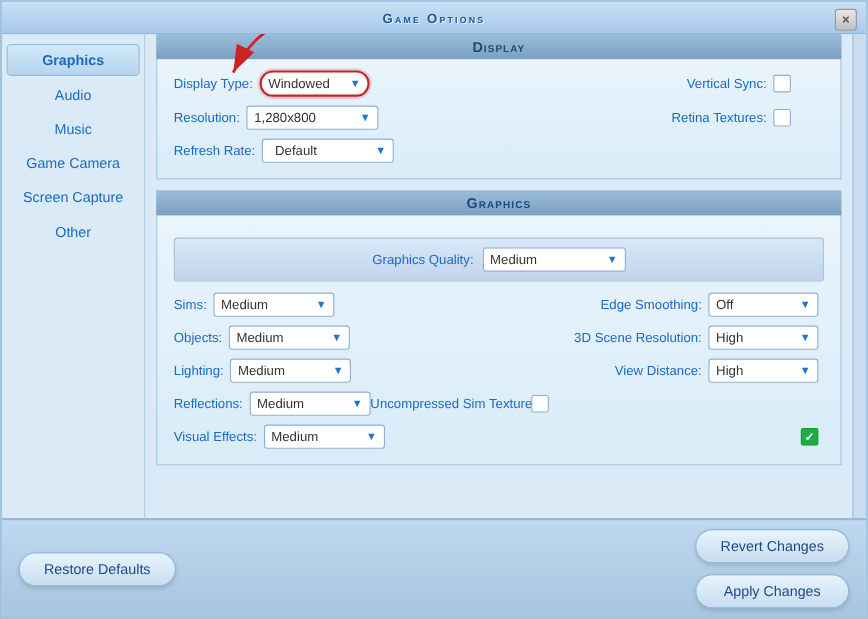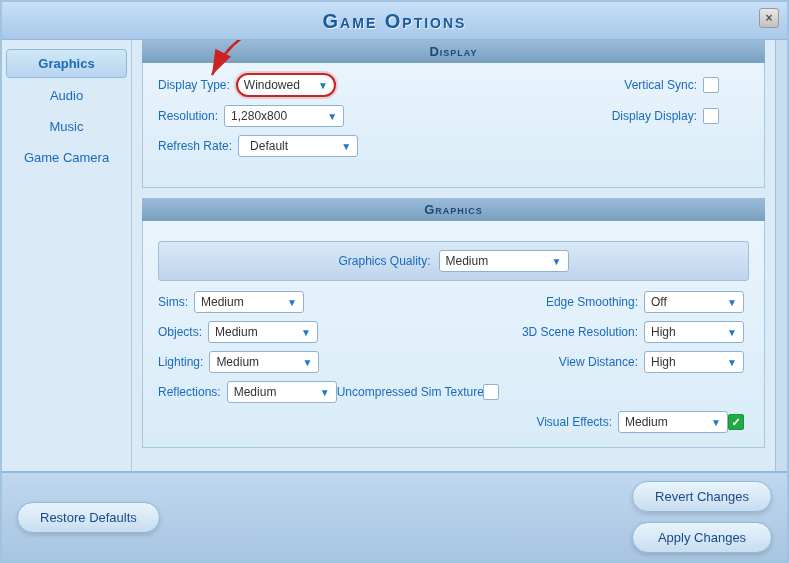--- a/index.html
+++ b/index.html
@@ -24,21 +24,21 @@
 
     .title-bar {
       background: linear-gradient(to bottom, #c8dff5, #a8c8ea);
       padding: 8px 0 6px 0;
       text-align: center;
       position: relative;
       border-bottom: 1px solid #90b8d8;
     }
 
     .title-bar h1 {
-      font-size: 20px;
+      font-size: 12px;
       font-weight: bold;
       color: #1a5a9a;
       letter-spacing: 2px;
       font-variant: small-caps;
       text-shadow: 1px 1px 0 rgba(255,255,255,0.7);
     }
 
     .close-btn {
       position: absolute;
       right: 8px;
@@ -247,20 +247,26 @@
       </div>
       <div class="sidebar-item">
         <span>Audio</span>
       </div>
       <div class="sidebar-item">
         <span>Music</span>
       </div>
       <div class="sidebar-item">
         <span>Game Camera</span>
       </div>
+      <div class="sidebar-item">
+        <span>Screen Capture</span>
+      </div>
+      <div class="sidebar-item">
+        <span>Other</span>
+      </div>
     </div>
 
     <div class="right-panel">
 
       <div class="content-area">
 
         <div style="position:relative; height:0; overflow:visible; z-index:10;">
           <svg style="position:absolute; top:-15px; left:30px; pointer-events:none;" width="130" height="70" viewBox="0 0 130 70">
             <defs>
               <marker id="arrowhead" markerWidth="10" markerHeight="7" refX="10" refY="3.5" orient="auto">
@@ -291,26 +297,26 @@
 
             <div style="display:flex; align-items:center; justify-content:space-between; margin-bottom:8px;">
               <div class="form-cell">
                 <span class="form-cell-label">Resolution:</span>
                 <div class="dropdown" style="min-width:120px;">
                   <span>1,280x800</span>
                   <span class="dropdown-arrow">▼</span>
                 </div>
               </div>
               <div class="form-cell" style="margin-right:30px;">
-                <span class="form-cell-label">Display Display:</span>
+                <span class="form-cell-label">Retina Textures:</span>
                 <div class="checkbox"></div>
               </div>
             </div>
 
-            <div style="display:flex; align-items:center; margin-bottom:20px;">
+            <div style="display:flex; align-items:center; margin-bottom:4px;">
               <div class="form-cell">
                 <span class="form-cell-label">Refresh Rate:</span>
                 <div class="dropdown" style="min-width:120px;padding-left:11px;">
                   <span>Default</span>
                   <span class="dropdown-arrow">▼</span>
                 </div>
               </div>
             </div>
 
           </div>
@@ -386,21 +392,21 @@
                   <span>Medium</span>
                   <span class="dropdown-arrow">▼</span>
                 </div>
               </div>
               <div class="form-cell" style="margin-right:5px;">
                 <span class="form-cell-label" style="text-align:right; max-width:140px; line-height:1.2;">Uncompressed Sim Textures:</span>
                 <div class="checkbox"></div>
               </div>
             </div>
 
-            <div style="display:flex; align-items:center; justify-content:flex-end; margin-bottom:4px;margin-left:48px;">
+            <div style="display:flex; align-items:center; justify-content:space-between; margin-bottom:4px;">
               <div class="form-cell">
                 <span class="form-cell-label">Visual Effects:</span>
                 <div class="dropdown" style="min-width:110px;">
                   <span>Medium</span>
                   <span class="dropdown-arrow">▼</span>
                 </div>
               </div>
               <div class="form-cell" style="margin-right:5px;">
                 <div class="checkbox checked"></div>
               </div>

